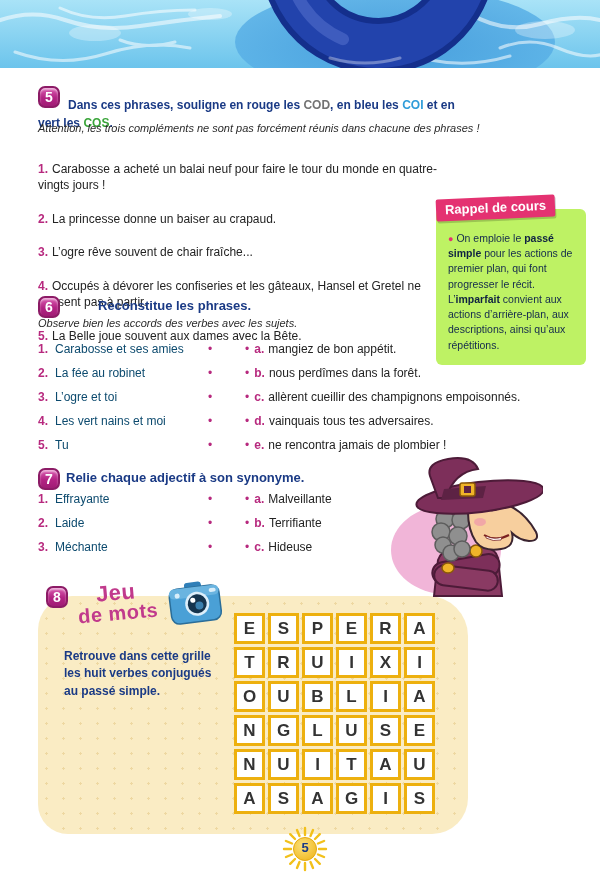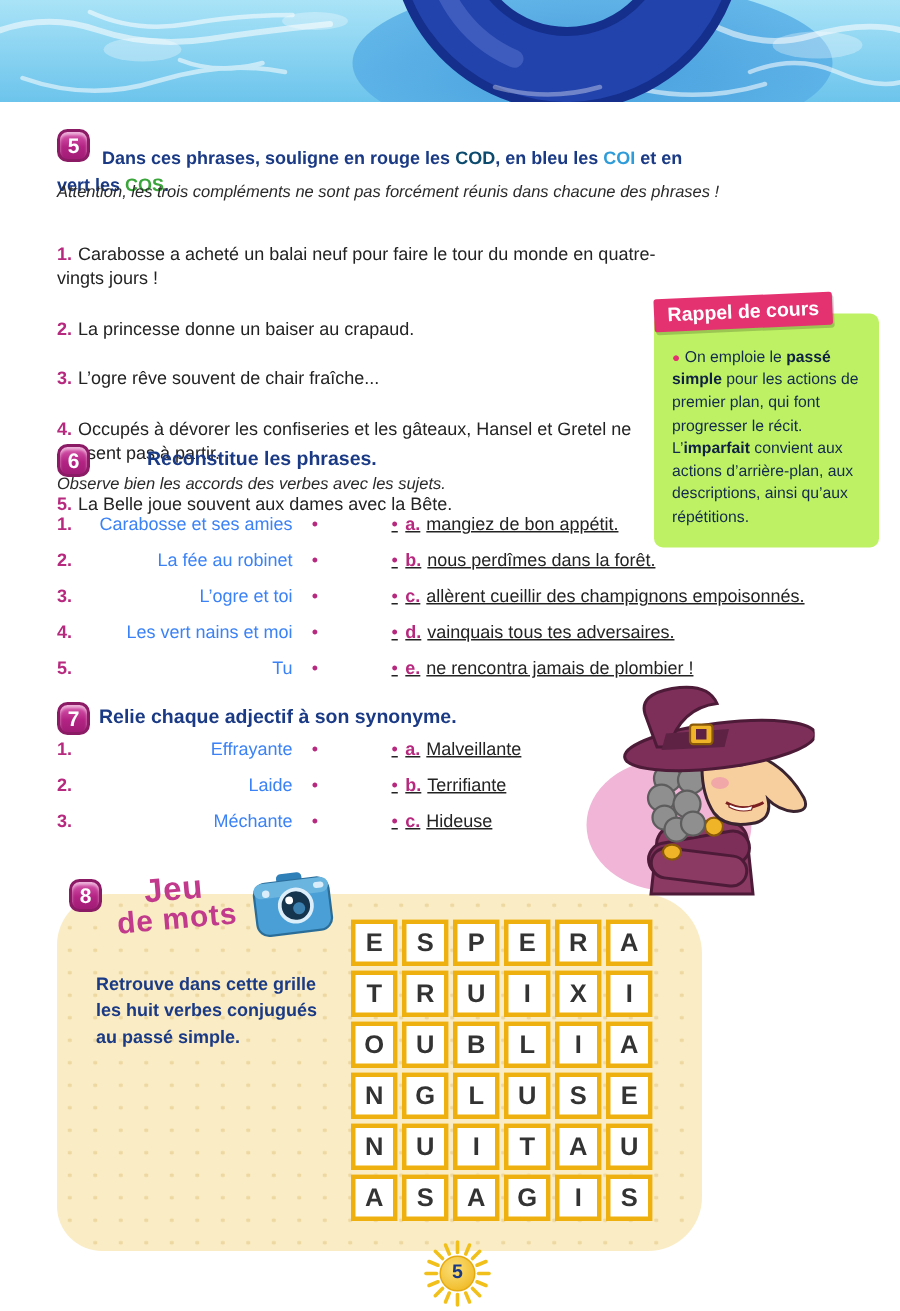--- a/index.html
+++ b/index.html
@@ -14,21 +14,21 @@
   .badge {
     position:absolute; width:22px; height:22px; box-sizing:border-box;
     background:linear-gradient(180deg,#d95bb0 0%, #b32383 55%, #a01c75 100%);
     border:2px solid #8c1b66; border-radius:7px;
     color:#fff; font-weight:bold; font-size:14px; line-height:18px; text-align:center;
     box-shadow:inset 0 2px 2px rgba(255,255,255,.55);
   }
   .ex-title { position:absolute; font-weight:bold; font-size:12.5px; color:#1a3a85; }
   .note { position:absolute; font-style:italic; font-size:11px; color:#2a2a2a; }
   .magenta { color:#b7297e; font-weight:bold; }
-  .cod { color:#0c4a6e; } .coi { color:#2f9cd9; } .cos { color:#3aa53a; }
+  .cod { color:#737373; } .coi { color:#2f9cd9; } .cos { color:#3aa53a; }
   
   #ex5-title { left:38px; top:84px; width:432px; line-height:1.5; text-indent:30px; font-size:12px; }
   #ex5-note { left:38px; top:122px; }
   #ex5-items { position:absolute; left:38px; top:144px; width:410px; font-size:12px; line-height:1.32; }
   #ex5-items .sent { margin-bottom:7px;margin-top:18px; }
   #ex5-items .num { margin-right:4px; }
   
   #rappel-tab {
     position:absolute; left:436px; top:197px; z-index:3;
     background:#e43271; color:#fff; font-weight:bold; font-size:13px;
@@ -39,23 +39,23 @@
     position:absolute; left:436px; top:209px; width:150px; box-sizing:border-box;
     background:#bef264; border-radius:6px; padding:22px 10px 12px 12px;
     font-size:10.5px; line-height:1.45; color:#13294d; z-index:2;
   }
   #rappel-box .bullet { color:#e43271; font-size:9px; margin-right:3px; }
   #rappel-box b { color:#0f2142; }
   
   .match-block { position:absolute; left:38px; font-size:12px; }
   .mrow { display:flex; align-items:baseline; height:24px; }
   .mnum { width:17px; flex:none; }
-  .mlabel { width:140px; flex:none; color:#3b82f6;text-align:right; }
+  .mlabel { width:140px; flex:none; color:#0c4a6e; }
   .mdot { width:30px; flex:none; text-align:center; color:#b7297e; }
-  .mright { margin-left:36px; white-space:nowrap; color:#232323;text-decoration:underline; }
+  .mright { margin-left:20px; white-space:nowrap; color:#232323; }
   .mright .dot { color:#b7297e; margin-right:5px; }
   .mright .letter { color:#b7297e; font-weight:bold; margin-right:4px; }
   
   #blob {
     position:absolute; left:38px; top:596px; width:430px; height:238px;
     background:#faecc4; border-radius:34px 40px 36px 30px;
     background-image:radial-gradient(circle, rgba(215,178,96,.35) 1.2px, transparent 1.4px);
     background-size:17px 15px;
   }
   #badge8 { left:46px; top:586px; z-index:2; }

